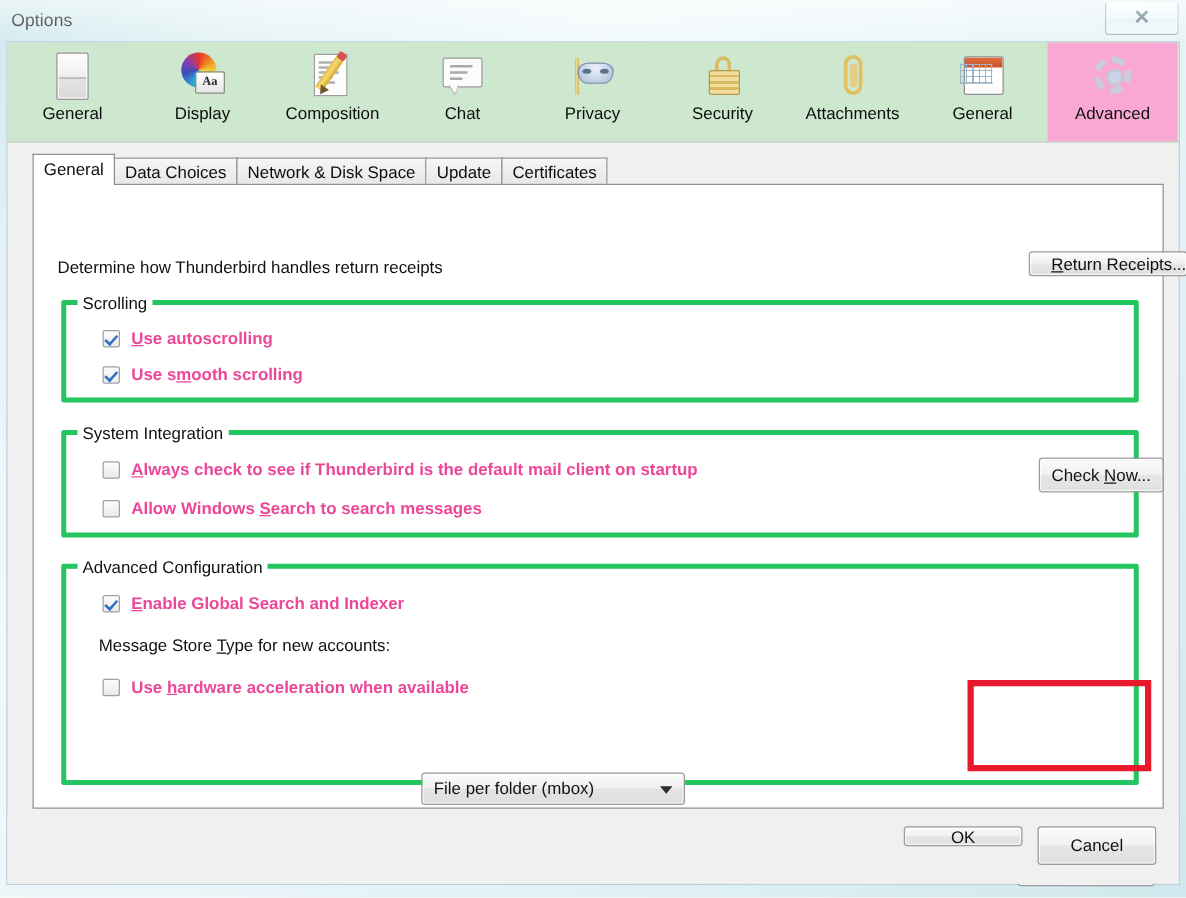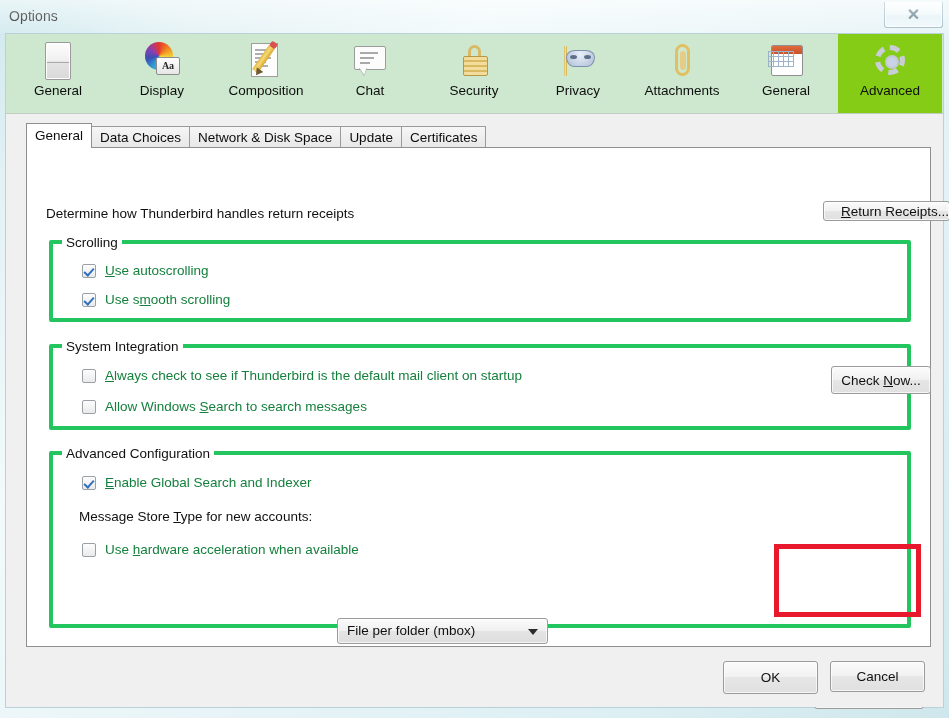--- a/index.html
+++ b/index.html
@@ -87,21 +87,21 @@
     width: 104px;
     display: flex;
     flex-direction: column;
     align-items: center;
     justify-content: flex-start;
     padding-top: 6px;
     box-sizing: border-box;
     cursor: default;
   }
   .tool-item.selected {
-    background: #84cc16;
+    background: #f9a8d4;
   }
   .tool-icon {
     width: 40px; height: 40px;
     position: relative;
     margin-bottom: 3px;
   }
   .tool-label {
     font-size: 13.5px;
     color: #0e0e0e;
     white-space: nowrap;
@@ -373,22 +373,23 @@
     position: absolute;
     left: 3px; top: 1px;
     width: 4px; height: 8px;
     border: solid #2f6fbf;
     border-width: 0 2px 2px 0;
     transform: rotate(42deg);
   }
   .cblabel {
     margin-left: 9px;
     font-size: 13.5px;
-    color: #15803d;
+    color: #ec4899;
     white-space: nowrap;
+    font-weight: bold;
   }
   .acc { text-decoration: underline; }
 
   
   .btn {
     position: absolute;
     font-size: 13.5px;
     color: #111;
     background: linear-gradient(180deg,#fbfbfb 0%, #f1f1f1 48%, #e6e6e6 50%, #e0e0e0 100%);
     border: 1px solid #9b9b9b;
@@ -503,32 +504,32 @@
               <i style="top:10px;width:14px"></i>
               <i style="top:15px;width:10px"></i>
           </div>
           <div class="ic-chat-tail"></div>
         </div>
         <div class="tool-label">Chat</div>
       </div>
 
       <div class="tool-item">
         <div class="tool-icon">
+          <div class="ic-mask-stick"></div>
+          <div class="ic-mask"></div>
+        </div>
+        <div class="tool-label">Privacy</div>
+      </div>
+
+      <div class="tool-item">
+        <div class="tool-icon">
           <div class="ic-lock-shackle"></div>
           <div class="ic-lock-body"></div>
         </div>
         <div class="tool-label">Security</div>
-      </div>
-
-      <div class="tool-item">
-        <div class="tool-icon">
-          <div class="ic-mask-stick"></div>
-          <div class="ic-mask"></div>
-        </div>
-        <div class="tool-label">Privacy</div>
       </div>
 
       <div class="tool-item">
         <div class="tool-icon">
           <div class="ic-clip"></div>
         </div>
         <div class="tool-label">Attachments</div>
       </div>
 
       <div class="tool-item">
@@ -621,21 +622,21 @@
 
       <div class="btn" style="left:787px; top:533px; width:110px; height:28px;">
         <span><span class="acc">C</span>onfig Editor...</span>
       </div>
 
     </div>
 
     <div id="highlight-box" style="border-color: rgb(232, 25, 44);"></div>
 
     <div id="footer">
-      <div class="btn" style="left:717px; top:12px; width:95px; height:33px;">
+      <div class="btn" style="left:717px; top:12px; width:95px; height:16px;">
         <span>OK</span>
       </div>
       <div class="btn" style="left:824px; top:12px; width:95px; height:31px;">
         <span>Cancel</span>
       </div>
     </div>
 
   </div>
 </div>
 

